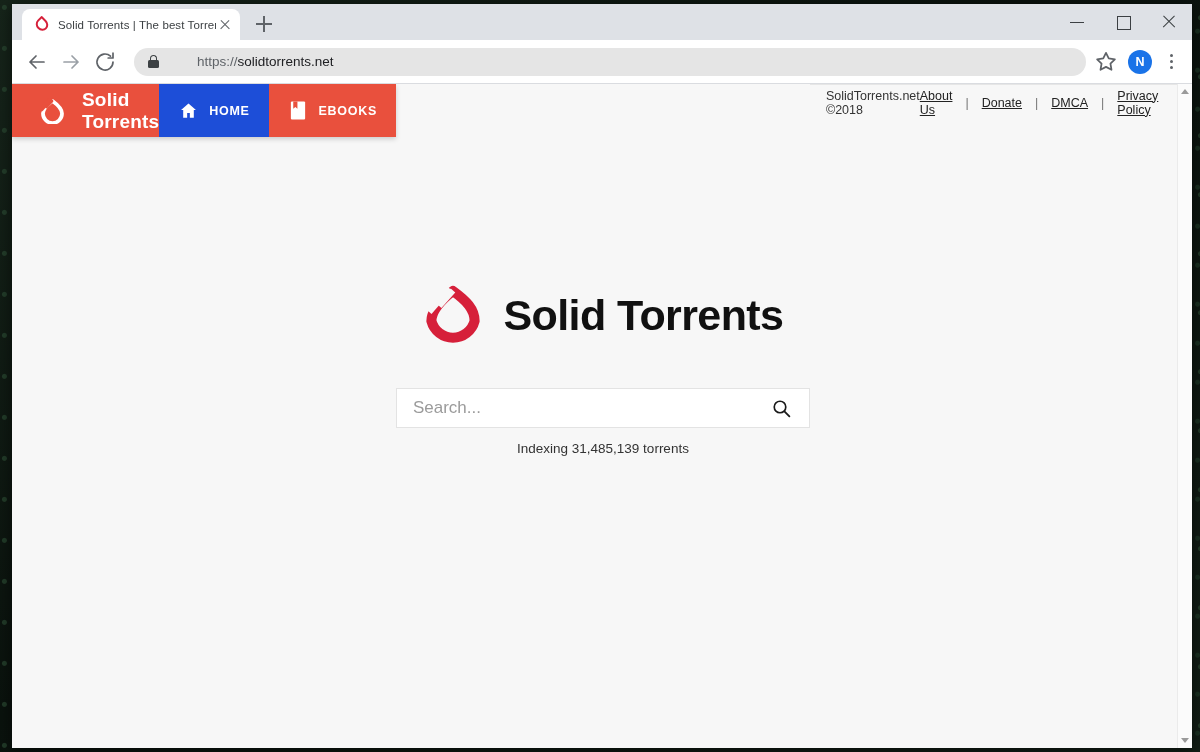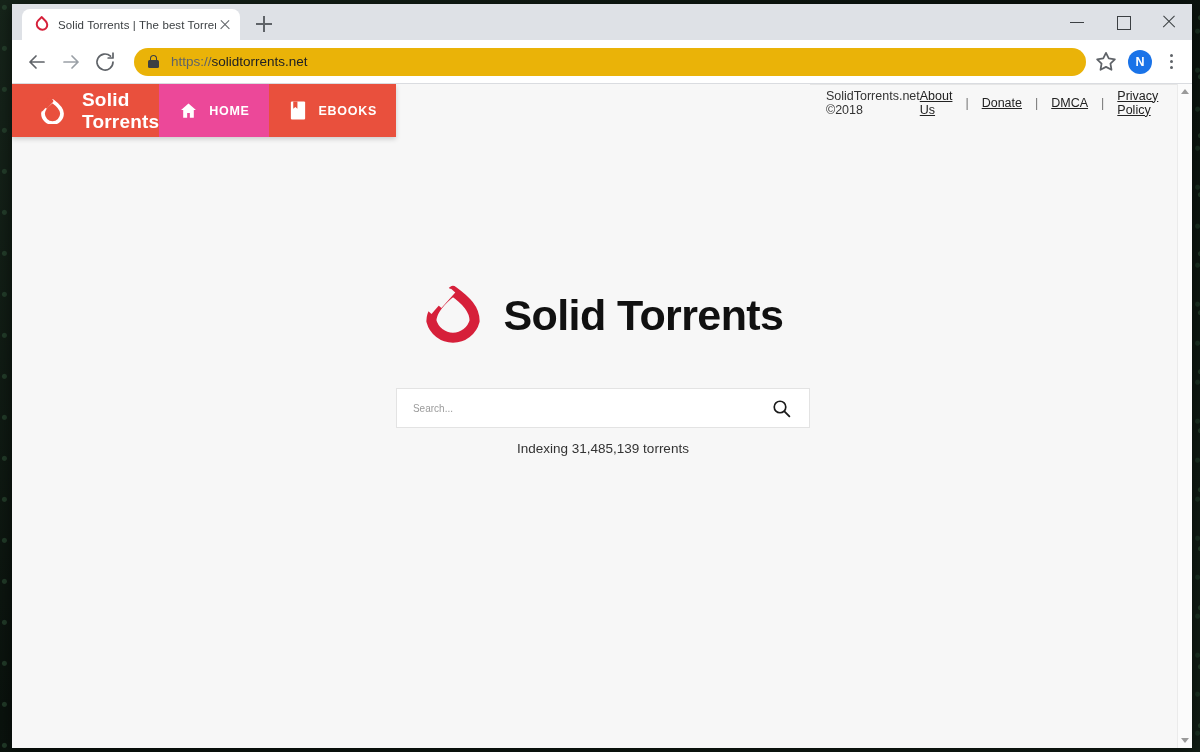--- a/index.html
+++ b/index.html
@@ -152,27 +152,28 @@
     margin-right: 4px;
     position: relative;
     cursor: pointer;
     flex: 0 0 30px;
   }
   .tb-btn svg { position: absolute; left: 3px; top: 3px; }
 
   .omnibox {
     flex: 1;
     height: 28px;
-    background: #eab308;
+    background: #e5e5e5;
     border-radius: 14px;
     display: flex;
     align-items: center;
     padding: 0 10px 0 14px;
     margin: 0 6px 0 10px;
     cursor: text;
+    gap: 26px;
   }
   .lock-icon {
     width: 12px; height: 14px;
     flex: 0 0 12px;
     position: relative;
     margin-right: 11px;
   }
   .lock-icon .body {
     position: absolute;
     left: 0; bottom: 1px;
@@ -278,21 +279,21 @@
     align-items: center;
     gap: 11px;
     padding: 0 19px;
     color: #ffffff;
     font-size: 12.5px;
     font-weight: bold;
     letter-spacing: 0.7px;
     cursor: pointer;
     text-decoration: none;
   }
-  .nav-item.active { background: #ec4899; text-align: right; }
+  .nav-item.active { background: #1d4ed8; text-align: right; }
   .nav-ico { display: flex; align-items: center; justify-content: center; width: 20px; flex: 0 0 20px; }
 
   
   .content {
     flex: 1;
     display: flex;
     flex-direction: column;
     align-items: center;
     justify-content: flex-start;
     padding-top: 198px;
@@ -317,21 +318,21 @@
     background: #ffffff;
     border: 1px solid #e3e3e3;
     display: flex;
     align-items: center;
     padding: 0 14px 0 16px;
   }
   .searchbar input {
     flex: 1;
     border: none;
     outline: none;
-    font-size: 10px;
+    font-size: 17px;
     color: #444;
     font-family: "Liberation Sans", sans-serif;
     background: transparent;
   }
   .searchbar input::placeholder { color: #9b9b9b; }
   .search-btn {
     width: 26px; height: 26px;
     background: none;
     border: none;
     padding: 0;

